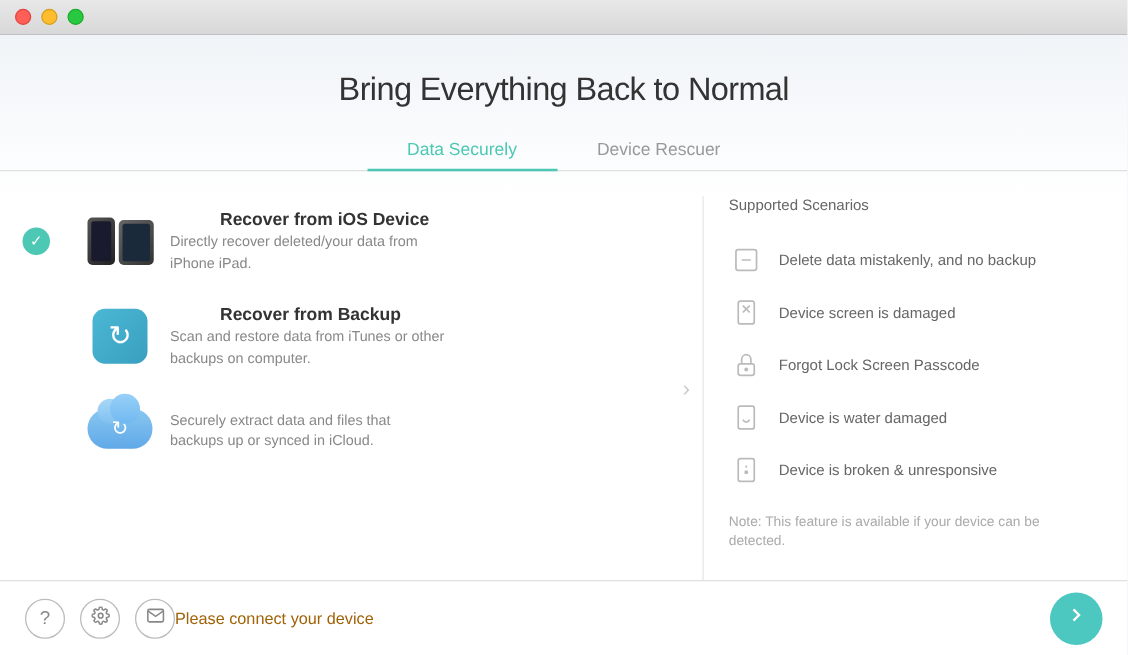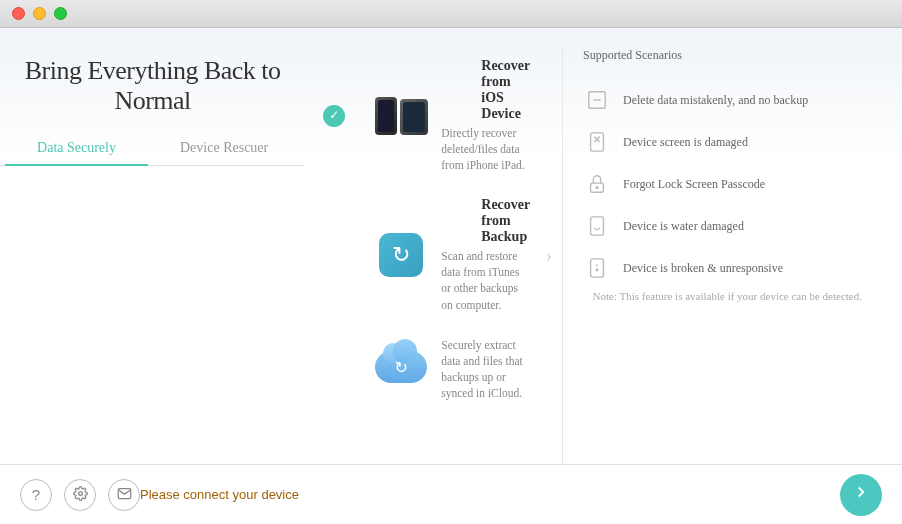--- a/index.html
+++ b/index.html
@@ -32,23 +32,22 @@
     }
     .tl-red { background: #ff5f57; border: 1px solid #e0443e; }
     .tl-yellow { background: #febc2e; border: 1px solid #d4a017; }
     .tl-green { background: #28c840; border: 1px solid #1aab29; }
 
     
     .main {
       flex: 1;
       background: linear-gradient(180deg, #f0f4f8 0%, #ffffff 30%);
       display: flex;
-      flex-direction: row;
+      flex-direction: column;
       overflow: hidden;
-      font-family: Liberation Serif, serif;
     }
 
     
     .header {
       text-align: center;
       padding: 28px 0 0 0;
     }
     .header-title {
       font-size: 26px;
       font-weight: 300;
@@ -276,22 +275,22 @@
       font-size: 18px;
     }
     .scenario-text {
       font-size: 12px;
       color: #666;
     }
 
     .note-text {
       font-size: 11px;
       color: #aaa;
+      margin-top: 14px;
       line-height: 1.4;
-      text-align: right;
     }
 
     
     .footer {
       height: 60px;
       background: white;
       border-top: 1px solid #e0e0e0;
       display: flex;
       align-items: center;
       justify-content: space-between;
@@ -376,21 +375,21 @@
       <div class="recovery-item selected" style="position:relative; padding-left: 30px;">
         <div class="check-badge">✓</div>
         <div class="item-icon">
           <div class="ios-icon">
             <div class="ios-phone"></div>
             <div class="ios-tablet"></div>
           </div>
         </div>
         <div class="item-text">
           <h3>Recover from iOS Device</h3>
-          <p>Directly recover deleted/files data from iPhone iPad.</p>
+          <p>Directly recover deleted/your data from iPhone iPad.</p>
         </div>
       </div>
 
       <div class="recovery-item" style="padding-left: 30px;">
         <div class="item-icon">
           <div class="backup-icon">↻</div>
         </div>
         <div class="item-text">
           <h3>Recover from Backup</h3>
           <p>Scan and restore data from iTunes or other backups on computer.</p>

